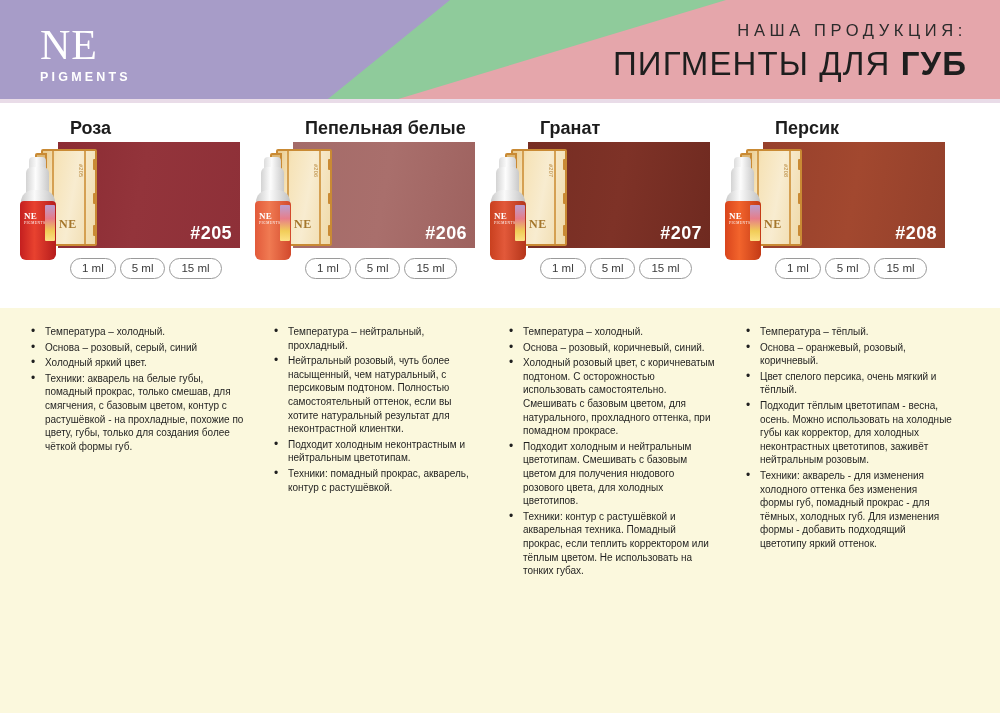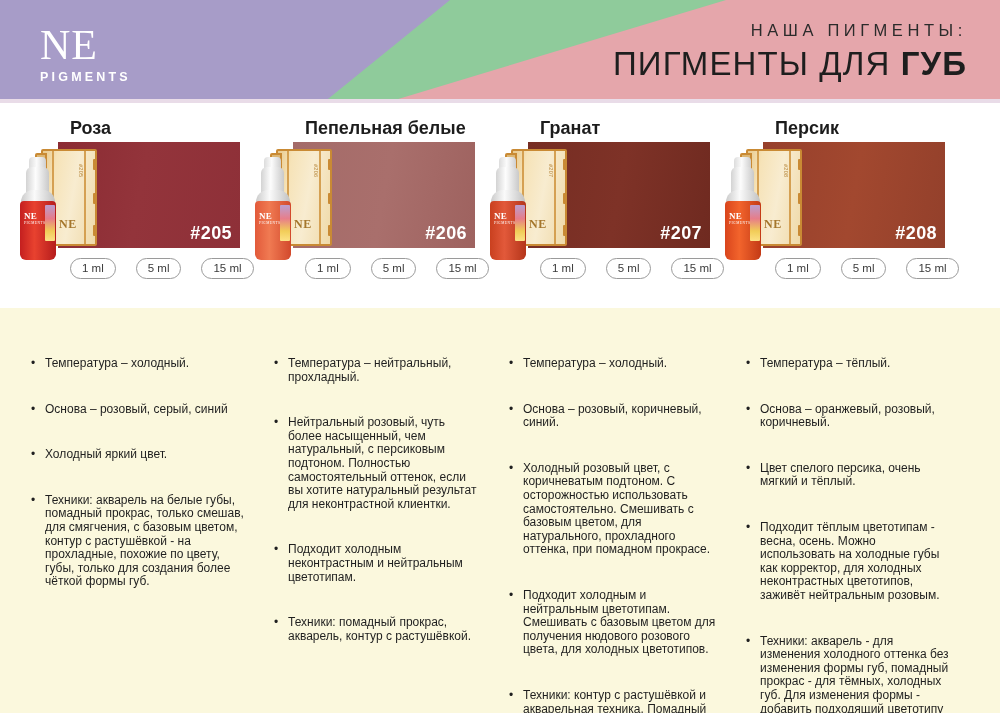--- a/index.html
+++ b/index.html
@@ -139,39 +139,39 @@
   }
   .bottle-label span { display: block; font-size: 3.5px; font-weight: 400; letter-spacing: .5px; }
   .bottle-sticker {
     position: absolute; right: 1px; top: 4px; width: 10px; height: 36px;
     background: linear-gradient(180deg,#b9a4d8 0%, #e8808f 38%, #f3d35a 72%, #ffe98a 100%);
     border-radius: 1px; opacity: .95;
   }
 
   
   .pills {
-    position: absolute; left: 52px; top: 155px; display: flex; gap: 20px;
+    position: absolute; left: 52px; top: 155px; display: flex; gap: 4px;
   }
   .pill {
     border: 1px solid #9a9a9a; border-radius: 11px;
     padding: 2px 11px 3px; font-size: 11.5px; color: #3a3a3a;
     background: #fff; white-space: nowrap; line-height: 14px;
   }
 
   
   .text-panel {
     position: absolute; left: 0; top: 308px; width: 1000px; height: 405px;
     background: #fbf8dd;
   }
   .cols { display: flex; padding: 17px 14px 0 28px; }
   .col { width: 235px; padding-right: 16px; }
   .col ul { list-style: none; }
   .col li {
     position: relative; padding-left: 17px; margin-bottom: 2px;
-    font-size: 12px; line-height: 13.6px; color: #1f1f1f; margin-top: 32px;
+    font-size: 10px; line-height: 13.6px; color: #1f1f1f;
   }
   .col li::before {
     content: "•"; position: absolute; left: 3px; top: -1px;
     font-size: 12px; color: #1f1f1f; line-height: 14px;
   }
   .col-2 { padding-left: 8px; }
   .col-3 { padding-left: 8px; }
   .col-4 { padding-left: 10px; }
 </style>
 </head>
@@ -183,21 +183,21 @@
     <div class="hdr-purple"></div>
     <div class="hdr-green"></div>
     <div class="hdr-pink"></div>
 
     <div class="logo">
       <div class="logo-ne">NE</div>
       <div class="logo-sub">PIGMENTS</div>
     </div>
 
     <div class="hdr-titles">
-      <div class="hdr-kicker">НАША ПИГМЕНТЫ:</div>
+      <div class="hdr-kicker">НАША ПРОДУКЦИЯ:</div>
       <div class="hdr-main"><span>ПИГМЕНТЫ ДЛЯ </span><b>ГУБ</b></div>
     </div>
     <div class="hdr-strip"></div>
   </div>
 
   <div class="product-band">
     <div class="cards" id="cards">
         <div class="card">
           <div class="card-title">Роза</div>
           <div class="swatch" style="background: linear-gradient(100deg, rgb(139, 43, 51) 0%, rgb(147, 52, 59) 45%, rgb(142, 48, 56) 100%);">

